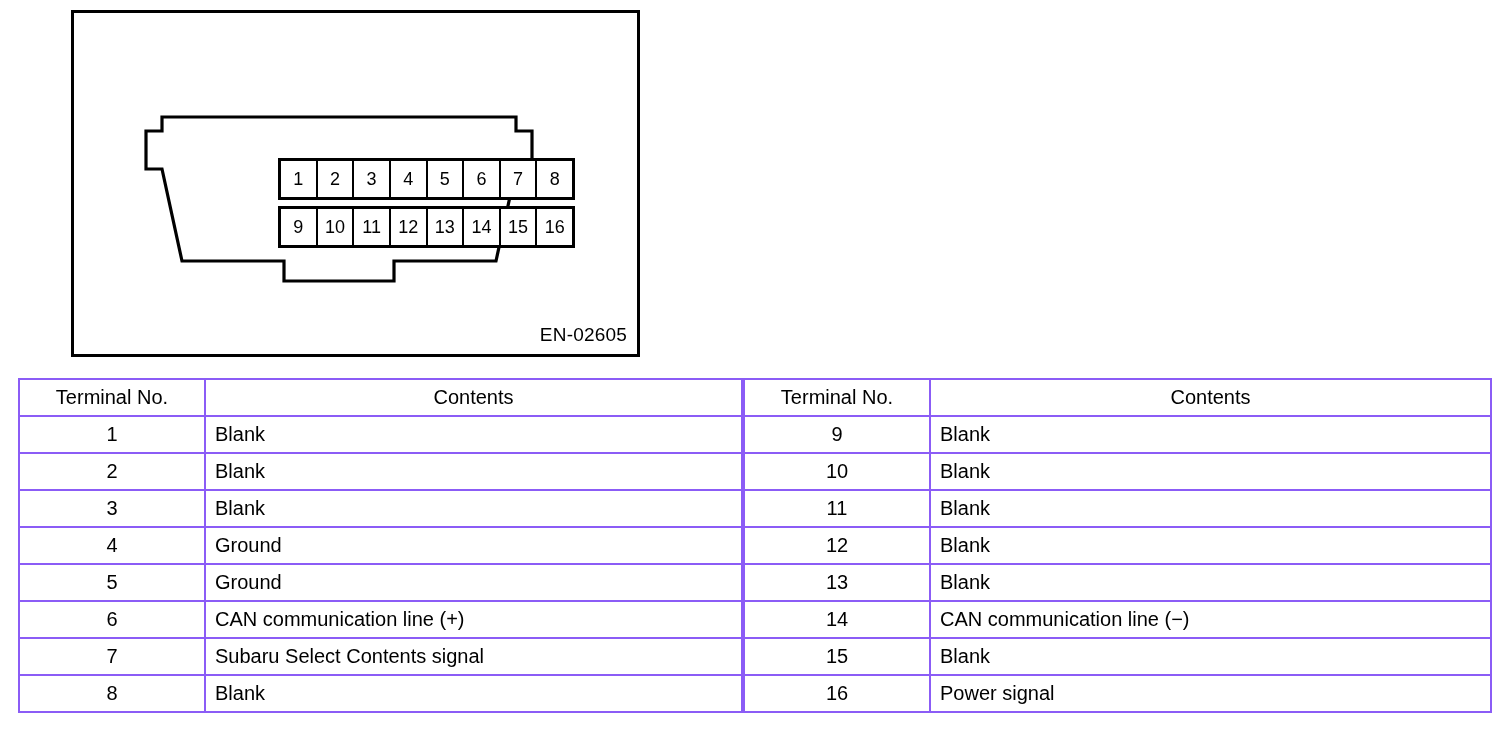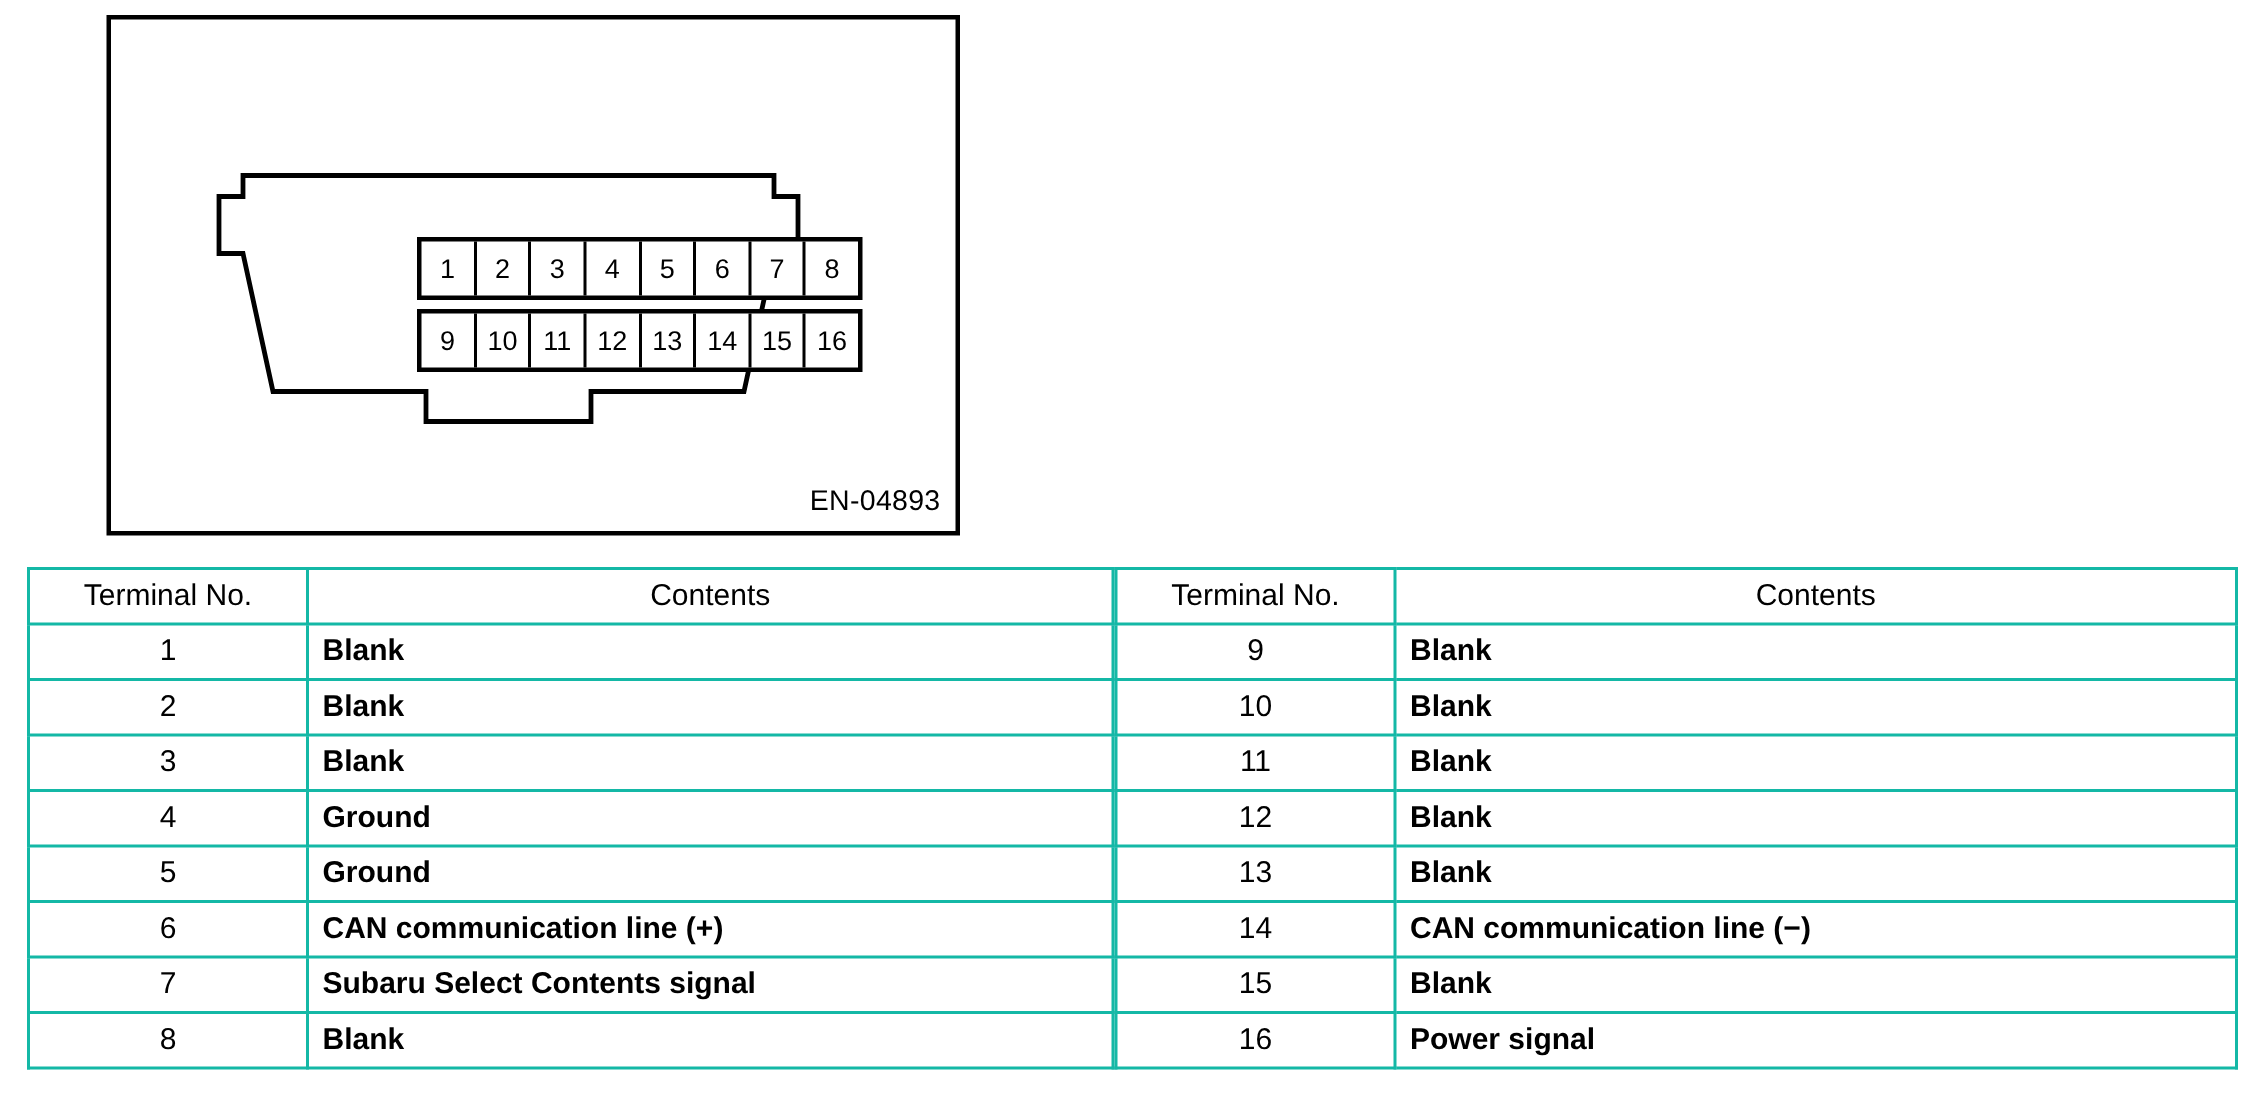--- a/index.html
+++ b/index.html
@@ -91,30 +91,30 @@
     left: 18px;
     top: 378px;
     gap: 0px;
   }
   .half-table {
     border-collapse: collapse;
     table-layout: fixed;
   }
   .half-table th,
   .half-table td {
-    border: 2px solid #14b8a6;
+    border: 2px solid #8b5cf6;
     height: 37px;
     font-size: 20px;
     font-weight: normal;
     box-sizing: border-box;
     background: #ffffff;
   }
   .half-table th { text-align: center; }
   .half-table td.term-no { text-align: center; }
-  .half-table td.contents { text-align: left; padding-left: 9px; font-weight: bold; }
+  .half-table td.contents { text-align: left; padding-left: 9px; }
   .half-left  { margin-right: 0px; }
 </style>
 </head>
 <body>
 
 <div id="figure-box">
 
   <svg id="connector-svg" viewBox="0 0 430 180" xmlns="http://www.w3.org/2000/svg">
 
     <path d="M 18 18 L 18 4 L 372 4 L 372 18 L 388 18 L 388 56 L 372 56 L 352 148 L 250 148 L 250 168 L 140 168 L 140 148 L 38 148 L 18 56 L 2 56 L 2 18 Z" fill="#ffffff" stroke="#000000" stroke-width="3.2" stroke-linejoin="miter"></path>
@@ -135,21 +135,21 @@
     <div class="pin-cell">9</div>
     <div class="pin-cell">10</div>
     <div class="pin-cell">11</div>
     <div class="pin-cell">12</div>
     <div class="pin-cell">13</div>
     <div class="pin-cell">14</div>
     <div class="pin-cell">15</div>
     <div class="pin-cell">16</div>
   </div>
 
-  <div id="figure-code">EN-04893</div>
+  <div id="figure-code">EN-02605</div>
 </div>
 
 <div class="halves">
 
   <table class="half-table half-left">
     <colgroup>
       <col style="width:186px">
       <col style="width:537px">
     </colgroup>
     <thead>

